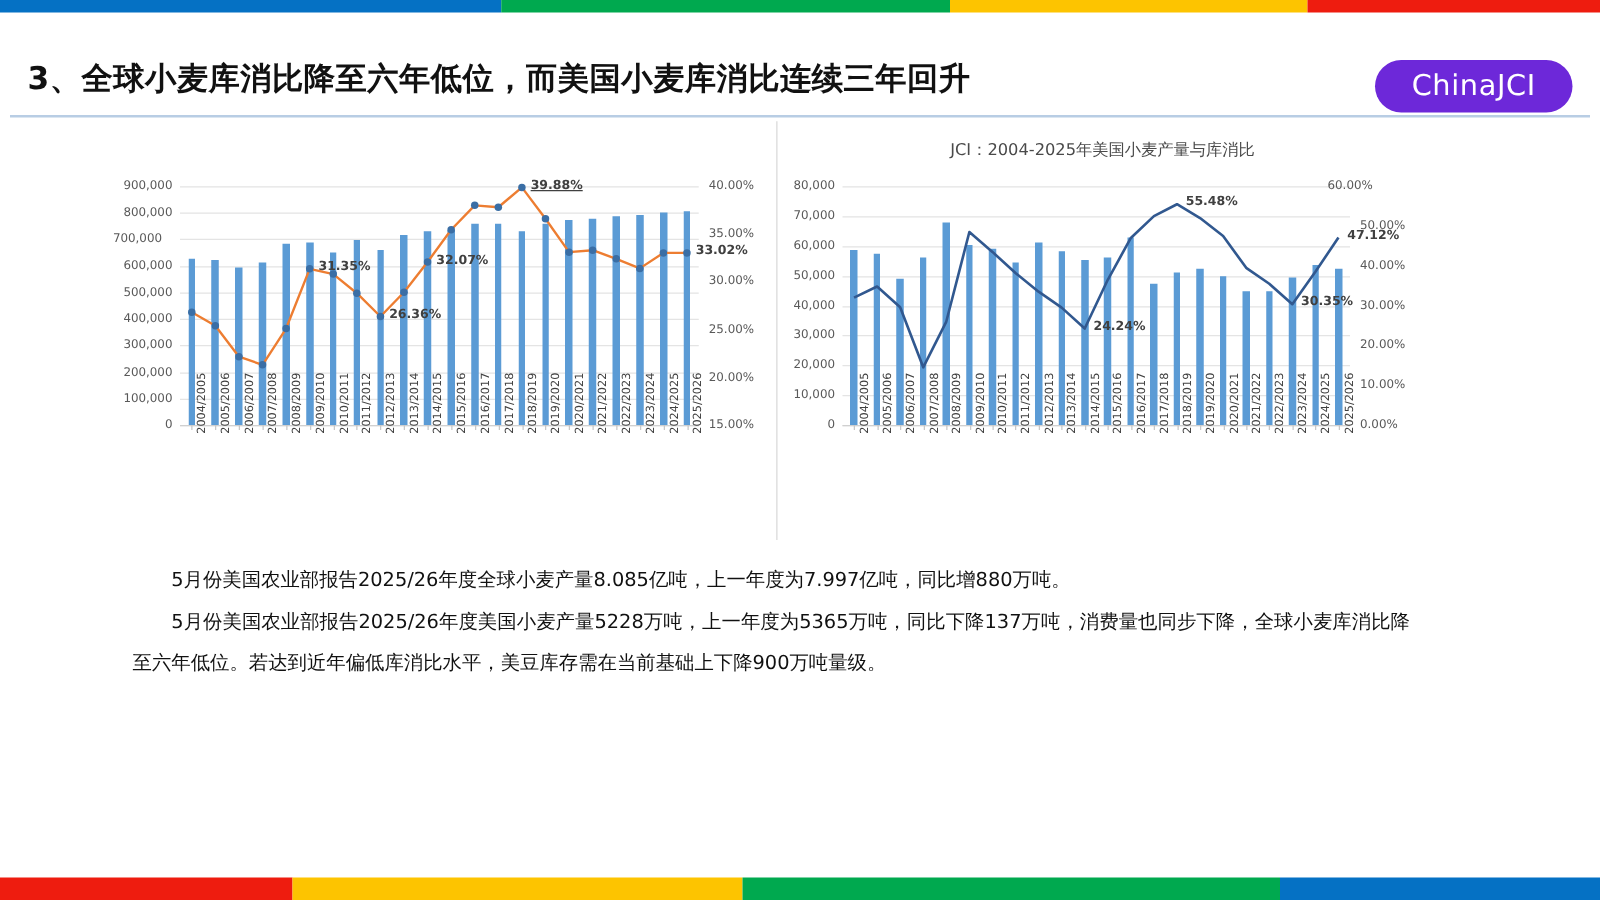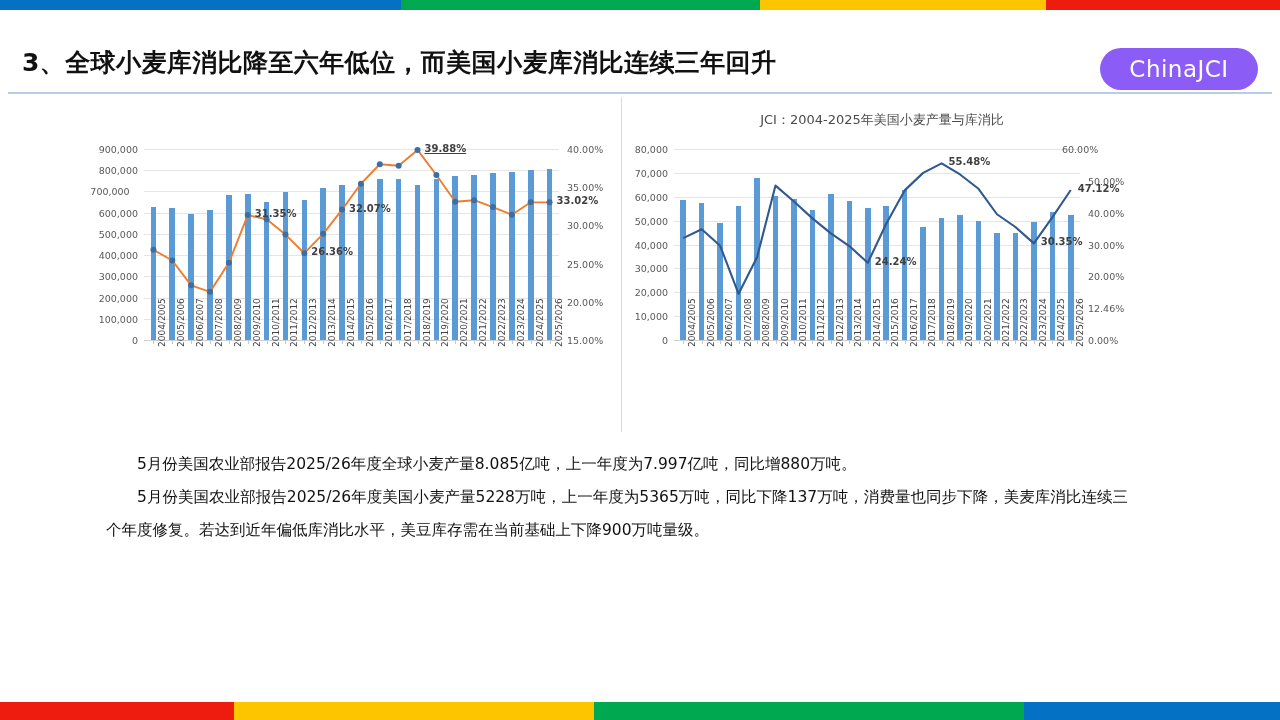--- a/index.html
+++ b/index.html
@@ -21,21 +21,21 @@
   .header{position:absolute;left:0;top:10px;width:1280px;height:78px;}
   .slide-title{
     position:absolute;left:22px;top:36px;
     font-size:25px;font-weight:bold;color:#111111;
     letter-spacing:0.4px;white-space:nowrap;
     font-family:"DejaVu Sans","Liberation Sans",sans-serif;
   }
   .logo-pill{
     position:absolute;right:22px;top:38px;
     width:158px;height:42px;border-radius:21px;
-    background:#8b5cf6;
+    background:#6d28d9;
     display:flex;align-items:center;justify-content:center;
   }
   .logo-text{color:#ffffff;font-size:23px;letter-spacing:0.5px;
     font-family:"DejaVu Sans","Liberation Sans",sans-serif;}
   .title-rule{
     position:absolute;left:8px;top:92px;width:1264px;height:2px;background:#b8cde4;
   }
 
   
   .charts-strip{
@@ -247,21 +247,21 @@
         <div class="ylab" style="left: 0px; width: 46px; top: 103.5px;">40,000</div>
         <div class="gridline" style="left: 52px; width: 406px; top: 79.625px;"></div>
         <div class="ylab" style="left: 0px; width: 46px; top: 79.625px;">50,000</div>
         <div class="gridline" style="left: 52px; width: 406px; top: 55.75px;"></div>
         <div class="ylab" style="left: 0px; width: 46px; top: 55.75px;">60,000</div>
         <div class="gridline" style="left: 52px; width: 406px; top: 31.875px;"></div>
         <div class="ylab" style="left: 0px; width: 46px; top: 31.875px;">70,000</div>
         <div class="gridline" style="left: 52px; width: 406px; top: 8px;"></div>
         <div class="ylab" style="left: 0px; width: 46px; top: 8px;">80,000</div>
         <div class="ylab-r" style="left: 466px; top: 199px;">0.00%</div>
-        <div class="ylab-r" style="left: 466px; top: 167.167px;">12.46%</div>
+        <div class="ylab-r" style="left: 466px; top: 167.167px;">10.00%</div>
         <div class="ylab-r" style="left: 466px; top: 135.333px;">20.00%</div>
         <div class="ylab-r" style="left: 466px; top: 103.5px;">30.00%</div>
         <div class="ylab-r" style="left: 466px; top: 71.6667px;">40.00%</div>
         <div class="ylab-r" style="left: 466px; top: 39.8333px;">50.00%</div>
         <div class="ylab-r" style="left: 440px; top: 8px;">60.00%</div>
         <div class="axis-base" style="left: 52px; width: 406px; top: 199px;"></div>
         <div class="bar" style="left: 58.4591px; width: 5.53636px; height: 140.146px; bottom: 92px; background: rgb(91, 155, 213);"></div>
         <div class="tickmark" style="left: 61.2273px; top: 199px; height: 4px;"></div>
         <div class="xlab" style="left: 65.2273px; top: 206px;">2004/2005</div>
         <div class="bar" style="left: 76.9136px; width: 5.53636px; height: 136.804px; bottom: 92px; background: rgb(91, 155, 213);"></div>
@@ -333,21 +333,21 @@
         <div class="dlabel" style="left: 252.773px; top: 114.836px;">24.24%</div>
         <div class="dlabel" style="left: 326.591px; top: 15.3887px;">55.48%</div>
         <div class="dlabel" style="left: 418.864px; top: 95.3858px;">30.35%</div>
         <div class="dlabel" style="left: 455.773px; top: 42.0013px;">47.12%</div>
       </div>
   </div>
 </div>
 
 <div class="body-text" id="bodytext">
     <p class="para">5月份美国农业部报告2025/26年度全球小麦产量8.085亿吨，上一年度为7.997亿吨，同比增880万吨。</p>
-    <p class="para">5月份美国农业部报告2025/26年度美国小麦产量5228万吨，上一年度为5365万吨，同比下降137万吨，消费量也同步下降，美麦库消比连续三个年度修复。若达到近年偏低库消比水平，美豆库存需在当前基础上下降900万吨量级。</p>
+    <p class="para">5月份美国农业部报告2025/26年度美国小麦产量5228万吨，上一年度为5365万吨，同比下降137万吨，消费量也同步下降，全球小麦库消比降至六年低位。若达到近年偏低库消比水平，美豆库存需在当前基础上下降900万吨量级。</p>
   </div>
 
 <div class="colorbar bottom" id="botbar">
     <div class="cb-seg" style="width: 18.3%; background: rgb(238, 28, 15);"></div>
     <div class="cb-seg" style="width: 28.1%; background: rgb(253, 196, 0);"></div>
     <div class="cb-seg" style="width: 33.6%; background: rgb(0, 169, 79);"></div>
     <div class="cb-seg" style="width: 20%; background: rgb(5, 113, 196);"></div>
   </div>
 
 </body></html>

